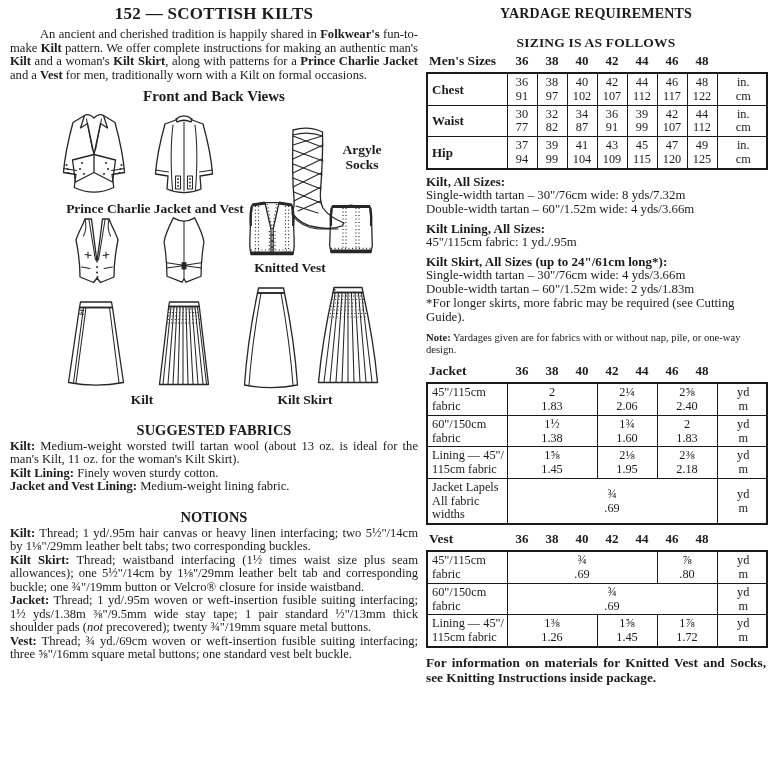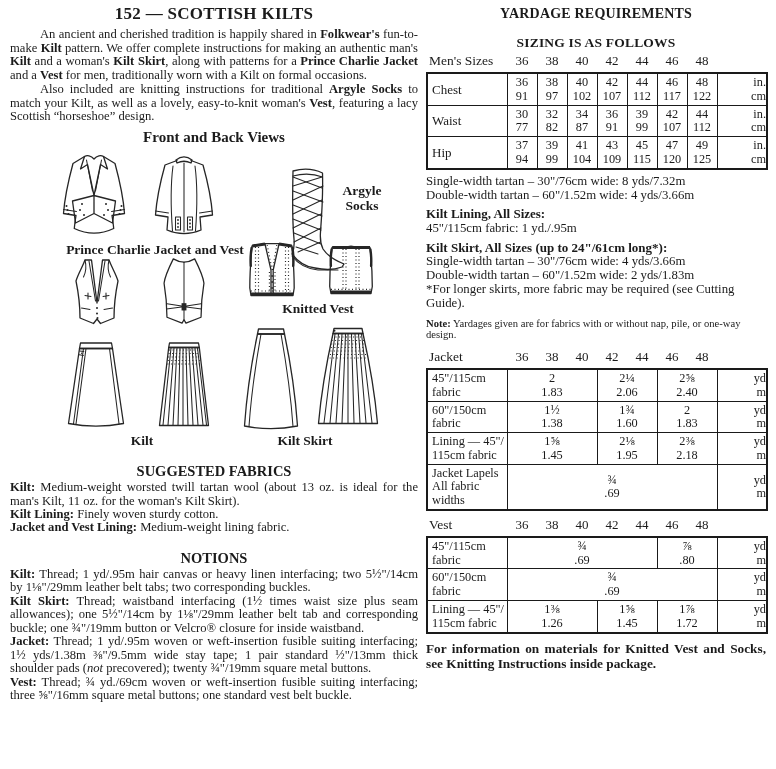--- a/index.html
+++ b/index.html
@@ -20,28 +20,28 @@
   .illo  { position:absolute; }
   .illo-label { position:absolute; font-weight:bold; font-size:13.5px; text-align:center; line-height:1.1; }
 
   .sec-heading { font-size:14.5px; font-weight:bold; text-align:center; margin:15px 0 1px; }
   .blk p { font-size:12.6px; line-height:1.07; text-align:justify; margin:0; }
 
   .r-h1 { font-size:14px; font-weight:bold; text-align:center; margin:6px 0 0; letter-spacing:.2px; }
   .r-h2 { font-size:13.5px; font-weight:bold; text-align:center; margin:13px 0 0; letter-spacing:.2px; }
 
   table.tb { width:100%; border-collapse:collapse; table-layout:fixed; font-size:12.3px; margin-top:2px; }
-  .tb thead th { border:none; font-weight:normal; font-size:13px; padding:0 0 3px; text-align:center;margin-top:36px; }
+  .tb thead th { border:none; font-weight:bold; font-size:13px; padding:0 0 3px; text-align:center;margin-top:36px; }
   .tb thead th.t-label { text-align:left; padding-left:2px; font-size:13.5px; }
   .tb tbody { border:2.5px solid #1a1a1a; }
   .tb td { border:1.5px solid #1a1a1a; text-align:center; padding:2px 0 1px; vertical-align:middle; }
   .tb td span { display:block; line-height:1.12; }
   .tb td.lab { text-align:left; padding-left:4px; }
-  .tb.mens td.lab { font-weight:normal; font-size:13px;margin-top:48px; }
-  .tb td.unit { text-align:right; padding-left:3px;margin-left:25px; }
+  .tb.mens td.lab { font-weight:bold; font-size:13px;margin-top:48px; }
+  .tb td.unit { text-align:center; padding-left:3px;margin-left:25px; }
 
   .ynotes { margin-top:5px; }
   .ynote { margin-top:5px; }
   .ynote h4 { font-size:13px; margin:0; line-height:1.1; }
   .ynote p  { font-size:12.8px; margin:0; line-height:1.09; }
   .small-note { font-size:10.6px; margin:7px 0 8px; line-height:1.1; }
   .yfooter { font-size:13.3px; font-weight:bold; line-height:1.16; margin-top:7px; text-align:justify; }
 
   svg .ln { fill:none; stroke:#262626; stroke-width:1.3; stroke-linejoin:round; stroke-linecap:round; }
   svg .thin { stroke-width:1.05; }
@@ -51,21 +51,20 @@
   svg .fillb { fill:#262626; stroke:none; }
 </style>
 </head>
 <body>
 
 <div class="col-left">
   <div class="page-title">152 — SCOTTISH KILTS</div>
 
   <div class="intro">
     <p><span>An ancient and cherished tradition is happily shared in </span><b>Folkwear's</b><span> fun-to-make </span><b>Kilt</b><span> pattern. We offer complete instructions for making an authentic man's </span><b>Kilt</b><span> and a woman's </span><b>Kilt Skirt</b><span>, along with patterns for a </span><b>Prince Charlie Jacket</b><span> and a </span><b>Vest</b><span> for men, traditionally worn with a Kilt on formal occasions.</span></p>
-    <p><span>Also included are knitting instructions for traditional </span><b>Argyle Socks</b><span> to match your Kilt, as well as a lovely, easy-to-knit woman's </span><b>Vest</b><span>, featuring a lacy Scottish “horseshoe” design.</span></p>
   </div>
 
   <div class="views-heading">Front and Back Views</div>
 
   <div class="illos">
 
     <svg class="illo" style="left:46px;top:4px;" width="76" height="95" viewBox="0 0 76 95">
       <path class="ln" d="M38 9 C35 5.5 31 5 28.5 6.5 L17 13.5 C12 32 8.5 50 7.5 63.5 L20 65.5 C19.3 70 18.6 75 18.3 78.5 C31 84.5 45 84.5 57.7 78.5 C57.4 75 56.7 70 56 65.5 L68.5 63.5 C67.5 50 64 32 59 13.5 L47.5 6.5 C45 5 41 5.5 38 9 Z"></path>
       <path class="ln" d="M28.5 6.5 L24.5 19 L31.5 14.5 L38 45.5 L44.5 14.5 L51.5 19 L47.5 6.5"></path>
       <path class="ln thin" d="M30.5 10 L36.5 41 M45.5 10 L39.5 41"></path>
@@ -178,21 +177,21 @@
       <path class="ln" d="M20 8.5 C13 40 8 70 5.5 98.5 L64.5 98.5 C62 70 57 40 50 8.5 Z"></path>
       <path class="ln thin" d="M22 9 L11 98 M25.5 9 L17 98 M29 9 L23 98 M32.5 9 L29 98 M35 9 L35 98 M38.5 9 L41 98 M42 9 L47 98 M45.5 9 L53 98 M48.5 9 L59 98"></path>
       <path class="dots" d="M19 12 L51 12 M18.6 15.5 L51.4 15.5 M18.2 19 L51.8 19 M17.8 22.5 L52.2 22.5 M17.4 26 L52.6 26 M17 29.5 L53 29.5 M16.6 33 L53.4 33"></path>
     </svg>
 
     <div class="illo-label" style="left:0;top:97px;width:290px;">Prince Charlie Jacket and Vest</div>
     <div class="illo-label" style="left:310px;top:38px;width:84px;">
       <span>Argyle</span><br>
       <span>Socks</span>
     </div>
-    <div class="illo-label" style="left:238px;top:156px;width:140px;">Knitted Vest</div>
+    <div class="illo-label" style="left:210px;top:156px;width:140px;">Knitted Vest</div>
     <div class="illo-label" style="left:72px;top:288px;width:120px;">Kilt</div>
     <div class="illo-label" style="left:235px;top:288px;width:120px;">Kilt Skirt</div>
   </div>
 
   <div class="sec-heading">SUGGESTED FABRICS</div>
   <div class="blk">
     <p><b>Kilt:</b><span> Medium-weight worsted twill tartan wool (about 13 oz. is ideal for the man's Kilt, 11 oz. for the woman's Kilt Skirt).</span></p>
     <p><b>Kilt Lining:</b><span> Finely woven sturdy cotton.</span></p>
     <p><b>Jacket and Vest Lining:</b><span> Medium-weight lining fabric.</span></p>
   </div>
@@ -339,20 +338,21 @@
         <td class="unit">
             <span>in.</span>
             <span>cm</span>
           </td>
       </tr>
     </tbody>
   </table>
 
   <div class="ynotes">
     <div class="ynote">
+      <h4>Kilt, All Sizes:</h4>
       <p>Single-width tartan – 30"/76cm wide: 8 yds/7.32m</p>
       <p>Double-width tartan – 60"/1.52m wide: 4 yds/3.66m</p>
     </div>
     <div class="ynote">
       <h4>Kilt Lining, All Sizes:</h4>
       <p>45"/115cm fabric: 1 yd./.95m</p>
     </div>
     <div class="ynote">
       <h4>Kilt Skirt, All Sizes (up to 24"/61cm long*):</h4>
       <p>Single-width tartan – 30"/76cm wide: 4 yds/3.66m</p>

